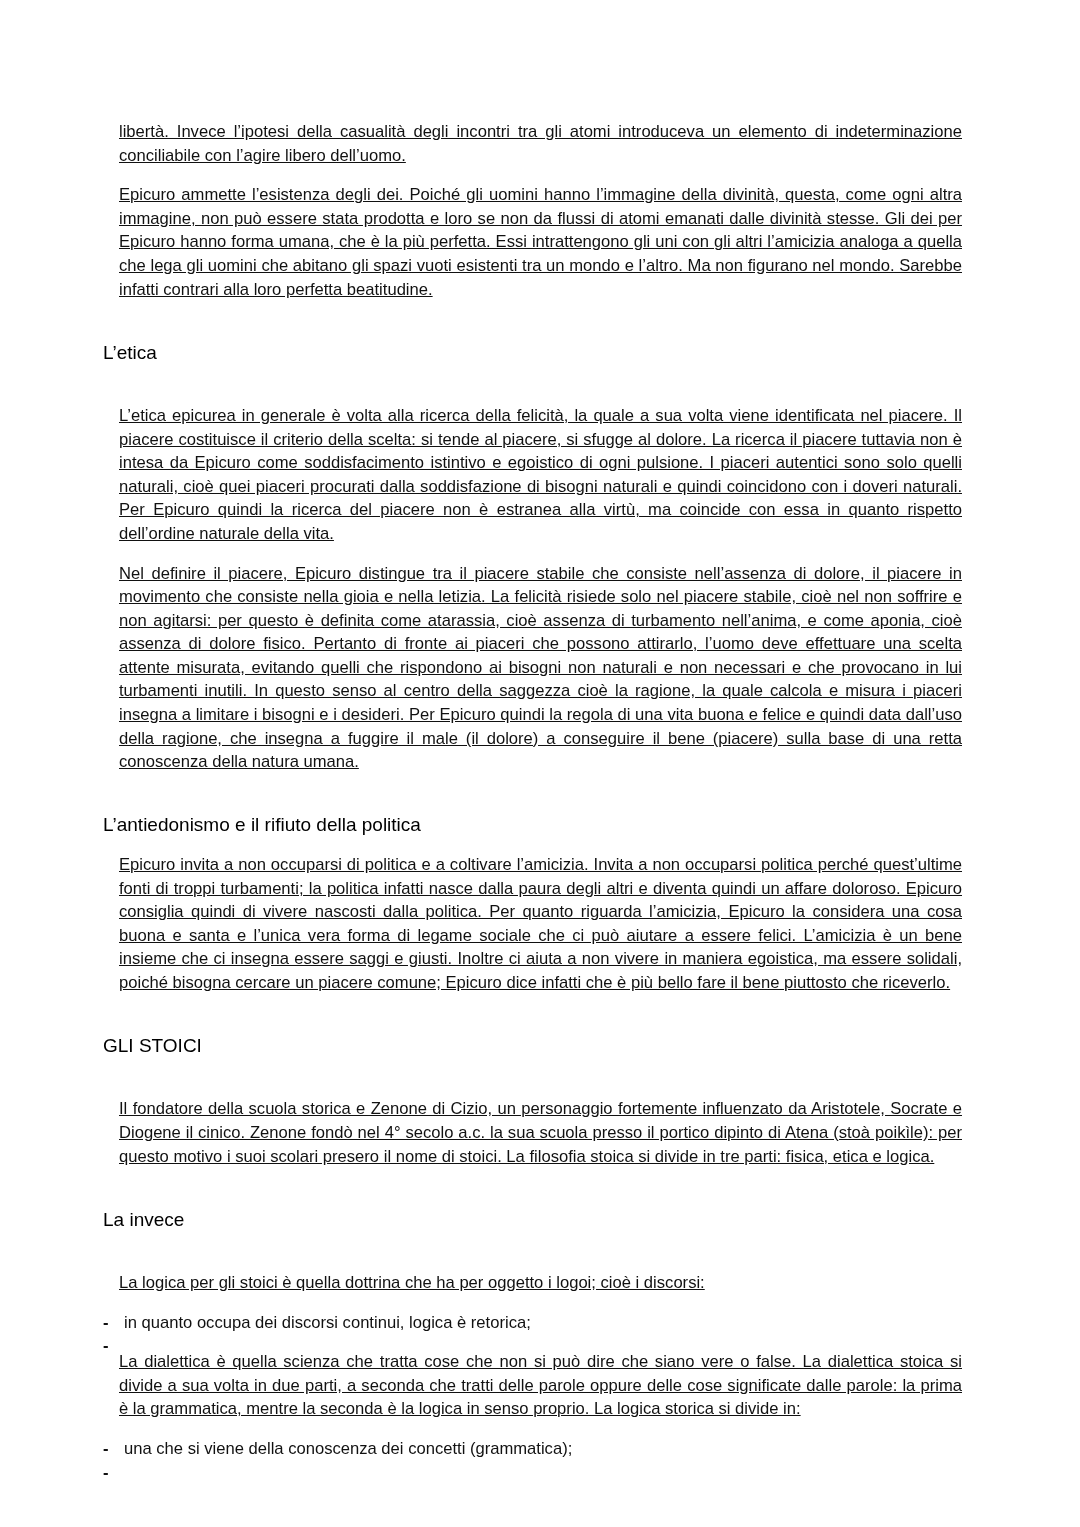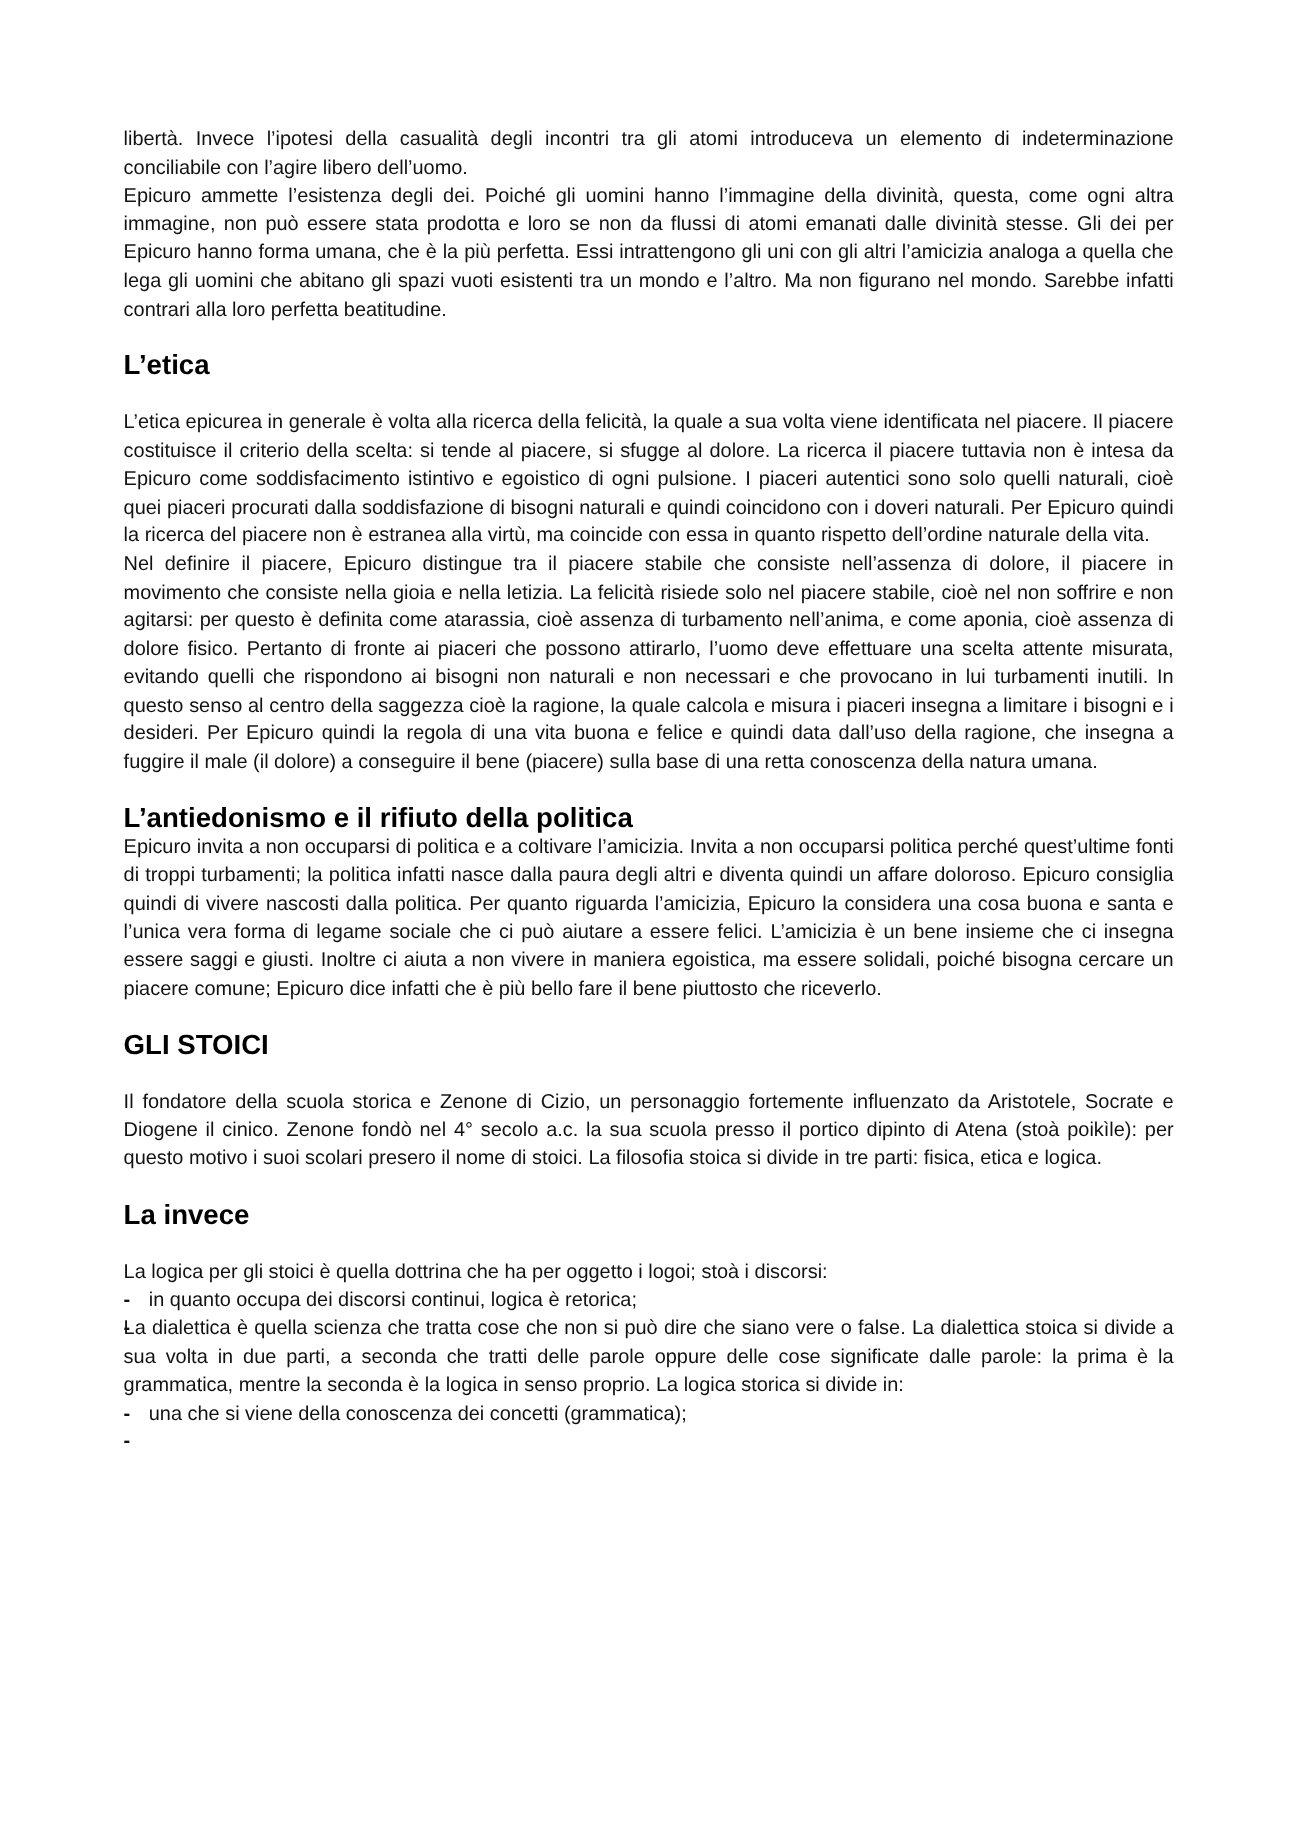--- a/index.html
+++ b/index.html
@@ -17,29 +17,30 @@
     }
     .page {
       position: absolute;
       left: 103px;
       top: 104px;
       width: 875px;
       font-size: 16.6px;
       line-height: 23.6px;
     }
     .p {
-      margin: 0;
+      margin: 16px;
       text-align: justify;
       text-align-last: left;
       hyphens: none;
+      text-decoration: underline;
     }
     .h {
       margin: 0;
-      font-weight: bold;
-      font-size: 23px;
+      font-weight: normal;
+      font-size: 19px;
       line-height: 23.6px;
       color: #000000;
     }
     .gap-1 { height: 23.6px; }
     .h-gap { height: 23.6px; }
     .list {
       margin: 0;
       padding: 0;
       list-style: none;
     }
@@ -76,21 +77,21 @@
 
   <div class="gap-1"></div>
   <h2 class="h">GLI STOICI</h2>
   <div class="h-gap"></div>
   <p class="p">Il fondatore della scuola storica e Zenone di Cizio, un personaggio fortemente influenzato da Aristotele, Socrate e Diogene il cinico. Zenone fondò nel 4° secolo a.c. la sua scuola presso il portico dipinto di Atena (stoà poikìle): per questo motivo i suoi scolari presero il nome di stoici. La filosofia stoica si divide in tre parti: fisica, etica e logica.</p>
 
   <div class="gap-1"></div>
   <h3 class="h">La invece</h3>
   <div class="h-gap"></div>
 
-  <p class="p">La logica per gli stoici è quella dottrina che ha per oggetto i logoi; stoà i discorsi:</p>
+  <p class="p">La logica per gli stoici è quella dottrina che ha per oggetto i logoi; cioè i discorsi:</p>
   <ul class="list">
     <li>
       <span class="dash">-</span>
       <span>in quanto occupa dei discorsi continui, logica è retorica;</span>
     </li>
     <li>
       <span class="dash">-</span>
     </li>
   </ul>
   <p class="p">La dialettica è quella scienza che tratta cose che non si può dire che siano vere o false. La dialettica stoica si divide a sua volta in due parti, a seconda che tratti delle parole oppure delle cose significate dalle parole: la prima è la grammatica, mentre la seconda è la logica in senso proprio. La logica storica si divide in:</p>

